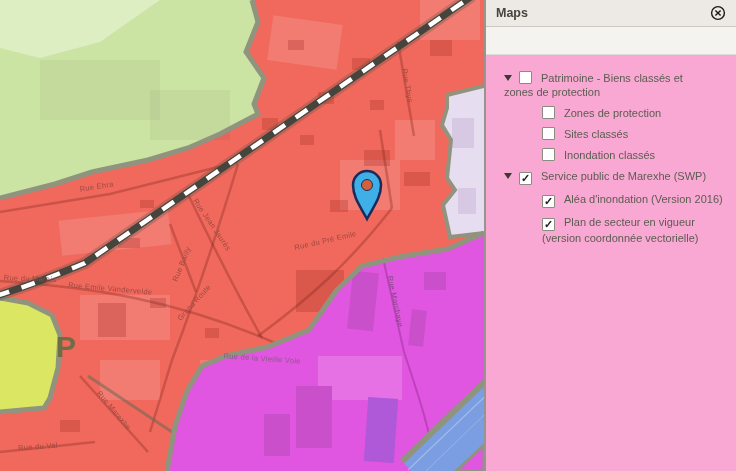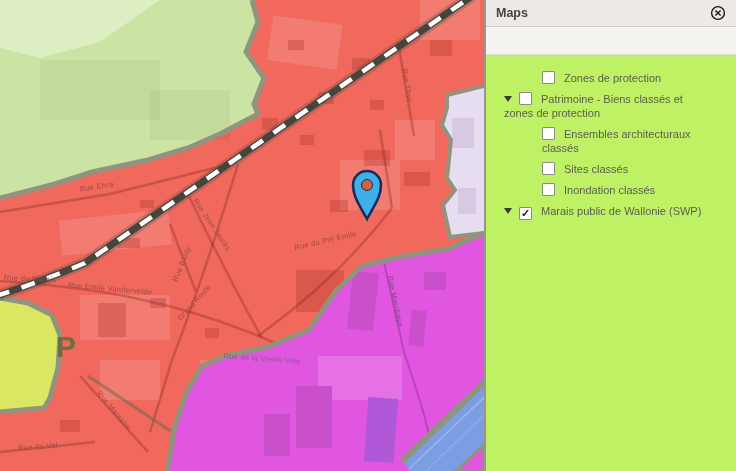--- a/index.html
+++ b/index.html
@@ -2,21 +2,21 @@
 <html><head>
 <meta charset="utf-8">
 <style>
   html,body{margin:0;padding:0;background:#fff;}
   body{width:736px;height:471px;overflow:hidden;font-family:"Liberation Sans",sans-serif;}
   .app{display:flex;width:736px;height:471px;}
   .map-wrap{width:484px;height:471px;position:relative;overflow:hidden;background:#F0695C;}
   .map-wrap svg{display:block;}
 
   
-  .panel{width:252px;height:471px;background:#bef264;border-left:2px solid #98958F;box-sizing:border-box;display:flex;flex-direction:column;}
+  .panel{width:252px;height:471px;background:#f9a8d4;border-left:2px solid #98958F;box-sizing:border-box;display:flex;flex-direction:column;}
   .panel-header{height:27px;background:#EDEAE5;border-bottom:1px solid #CBC8C2;display:flex;align-items:center;justify-content:space-between;padding:0 10px;box-sizing:border-box;}
   .panel-title{font-size:12.5px;font-weight:bold;color:#45453C;}
   .close-btn{width:16px;height:16px;cursor:pointer;display:inline-flex;}
   .panel-toolbar{height:27px;background:#F5F3EF;border-bottom:1px solid #DFDCD6;}
   .layer-tree{flex:1;padding-top:16px;font-size:11px;color:#5C5C50;line-height:14px;overflow:hidden;}
   .trow{margin-bottom:7px;}
   .trow.group{padding-left:18px;padding-right:28px;}
   .trow.child{padding-left:56px;padding-right:12px;}
   .exp{display:inline-block;width:0;height:0;border-left:4px solid transparent;border-right:4px solid transparent;border-top:6px solid #3A3A33;margin-right:7px;vertical-align:1px;cursor:pointer;}
   .cb{display:inline-block;width:11px;height:11px;background:#FFFFFF;border:1px solid #8B8B80;border-radius:1px;margin-right:9px;vertical-align:-2px;text-align:center;font-size:11px;line-height:11px;font-weight:bold;color:#1F1F1F;cursor:pointer;}
@@ -162,21 +162,22 @@
       <span class="panel-title">Maps</span>
       <span class="close-btn">
         <svg width="16" height="16" viewBox="0 0 16 16">
           <circle cx="8" cy="8" r="6.4" fill="none" stroke="#1A1A1A" stroke-width="1.4"></circle>
           <path d="M5.4,5.4 L10.6,10.6 M10.6,5.4 L5.4,10.6" stroke="#1A1A1A" stroke-width="1.4"></path>
         </svg>
       </span>
     </div>
     <div class="panel-toolbar"></div>
     <div class="layer-tree">
+        <div class="trow group"><span class="exp"></span><span class="cb"></span><span class="lbl">Patrimoine - Biens classés et zones de protection</span></div>
         <div class="trow child"><span class="cb"></span><span class="lbl">Zones de protection</span></div>
-        <div class="trow group"><span class="exp"></span><span class="cb"></span><span class="lbl">Patrimoine - Biens classés et zones de protection</span></div>
-        <div class="trow child"><span class="cb"></span><span class="lbl">Ensembles architecturaux classés</span></div>
         <div class="trow child"><span class="cb"></span><span class="lbl">Sites classés</span></div>
         <div class="trow child"><span class="cb"></span><span class="lbl">Inondation classés</span></div>
-        <div class="trow group"><span class="exp"></span><span class="cb">✓</span><span class="lbl">Marais public de Wallonie (SWP)</span></div>
+        <div class="trow group"><span class="exp"></span><span class="cb">✓</span><span class="lbl">Service public de Marexhe (SWP)</span></div>
+        <div class="trow child"><span class="cb">✓</span><span class="lbl">Aléa d'inondation (Version 2016)</span></div>
+        <div class="trow child"><span class="cb">✓</span><span class="lbl">Plan de secteur en vigueur (version coordonnée vectorielle)</span></div>
       </div>
   </div>
 </div>
 
 </body></html>

